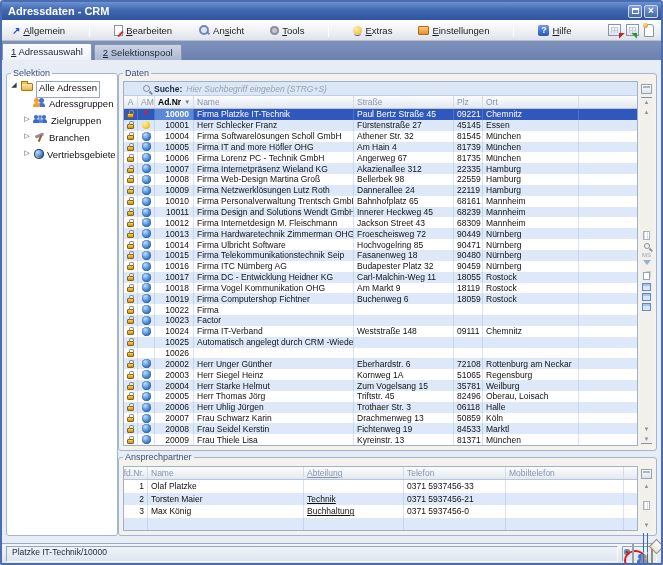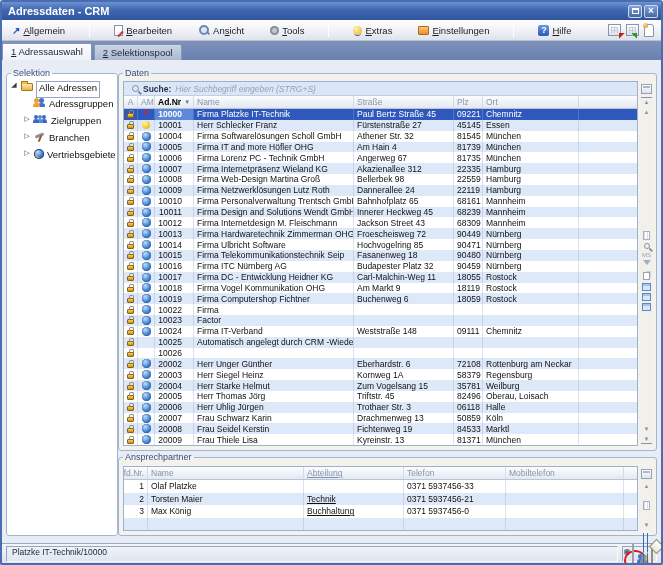--- a/index.html
+++ b/index.html
@@ -82,41 +82,41 @@
   .ti-people3::before { content:""; position:absolute; left:0; top:0; width:4px; height:4px; border-radius:50%; background:#3868c8; box-shadow:4px 0 0 #5a88d8, 8px 0 0 #3868c8; }
   .ti-people3::after { content:""; position:absolute; left:-1px; top:4px; width:6px; height:4px; border-radius:3px 3px 0 0; background:#3868c8; box-shadow:4px 0 0 #5a88d8, 8px 0 0 #3868c8; }
   .ti-tools { position:relative; width:12px; height:10px; }
   .ti-tools::before { content:""; position:absolute; left:1px; top:2px; width:9px; height:3px; background:#8f8f98; border-radius:1px; transform:rotate(-22deg); }
   .ti-tools::after { content:""; position:absolute; left:5px; top:3px; width:2px; height:7px; background:#a05820; transform:rotate(22deg); }
   .ti-globe { width:10px; height:10px; border-radius:50%; background:radial-gradient(circle at 35% 30%,#bfe0ff,#2860c0 70%,#1a4890); box-shadow:inset 0 0 0 1px #184a90, inset 2px -2px 0 -1px #e8c840; }
 
   
   .fs-daten { left:116px; top:8px; width:539px; height:383px; }
   .grid-wrap { position:absolute; left:4px; right:18px; top:3px; bottom:4px; border:1px solid #9db1ce; background:#fff; display:flex; flex-direction:column; overflow:hidden; }
-  .search-row { flex:0 0 14px; display:flex; align-items:center; gap:4px; padding-left:8px; background:#dbe7f7; border-bottom:1px solid #c0cfe4; }
+  .search-row { flex:0 0 14px; display:flex; align-items:center; gap:4px; padding-left:19px; background:#dbe7f7; border-bottom:1px solid #c0cfe4; }
   .sicon { width:7px; height:7px; border:1px solid #7a8aa6; border-radius:50%; position:relative; flex:0 0 7px; }
   .sicon::after { content:""; position:absolute; left:5px; top:6px; width:4px; height:1.5px; background:#7a8aa6; transform:rotate(45deg); }
   .slabel { font-size:8.5px; font-weight:bold; color:#20304c; }
   .search-input { flex:1; border:none; background:transparent; outline:none; font-family:"Liberation Sans",sans-serif;
                   font-size:8.5px; font-style:italic; color:#8a93a6; }
   .search-input::placeholder { color:#98a2b4; font-style:italic; }
   .ghead { flex:0 0 13px; display:flex; background:linear-gradient(#fcfdfe,#e3e8f0); border-bottom:1px solid #b8c4d8; }
   .hcell { display:flex; align-items:center; font-size:8.5px; color:#8595ac; border-right:1px solid #d5dce6; padding-left:3px; white-space:nowrap; overflow:hidden; }
   .hcell.sorted { color:#000; font-weight:bold; }
   .sortg { font-size:6px; color:#6a7a92; margin-left:3px; }
   .gbody { flex:1; display:flex; flex-direction:column; }
   .row { flex:1; display:flex; background:#fff; }
   .row.alt { background:#dde9f9; }
   .row .cell { display:flex; align-items:center; border-right:1px solid rgba(150,176,214,.35); padding-left:3px; font-size:8.5px; color:#101010; white-space:nowrap; overflow:hidden; }
   .row.sel { background:#3058bc; }
   .row.sel .cell { color:#fff; border-right-color:#4a74cc; }
   .row.sel .c2 { background:#5d88d8; font-weight:bold; }
   .c0 { width:14px; flex:0 0 14px; justify-content:center; padding-left:0 !important; }
   .c1 { width:17px; flex:0 0 17px; justify-content:center; padding-left:0 !important; }
-  .c2 { width:39px; flex:0 0 39px; justify-content:flex-end; padding-right:11px; }
+  .c2 { width:39px; flex:0 0 39px; justify-content:flex-end; padding-right:4px; }
   .c3 { width:160px; flex:0 0 160px; }
   .c4 { width:100px; flex:0 0 100px; }
   .c5 { width:29px; flex:0 0 29px; }
   .c6 { width:96px; flex:0 0 96px; }
   .c7 { flex:1 1 auto; border-right:none !important; }
   .hc0{width:14px;flex:0 0 14px;justify-content:center;padding-left:0;}
   .hc1{width:17px;flex:0 0 17px;}
   .hc2{width:39px;flex:0 0 39px;}
   .hc3{width:160px;flex:0 0 160px;}
   .hc4{width:100px;flex:0 0 100px;}
@@ -633,21 +633,21 @@
             <div class="row">
               <div class="cell c0">
                 <span class="ic-lock"></span>
               </div>
               <div class="cell c1">
                 <span class="ic-globe"></span>
               </div>
               <div class="cell c2">20003</div>
               <div class="cell c3">Herr Siegel Heinz</div>
               <div class="cell c4">Kornweg 1A</div>
-              <div class="cell c5">58379</div>
+              <div class="cell c5">51065</div>
               <div class="cell c6">Regensburg</div>
               <div class="cell c7"></div>
             </div>
             <div class="row alt">
               <div class="cell c0">
                 <span class="ic-lock"></span>
               </div>
               <div class="cell c1">
                 <span class="ic-globe"></span>
               </div>

